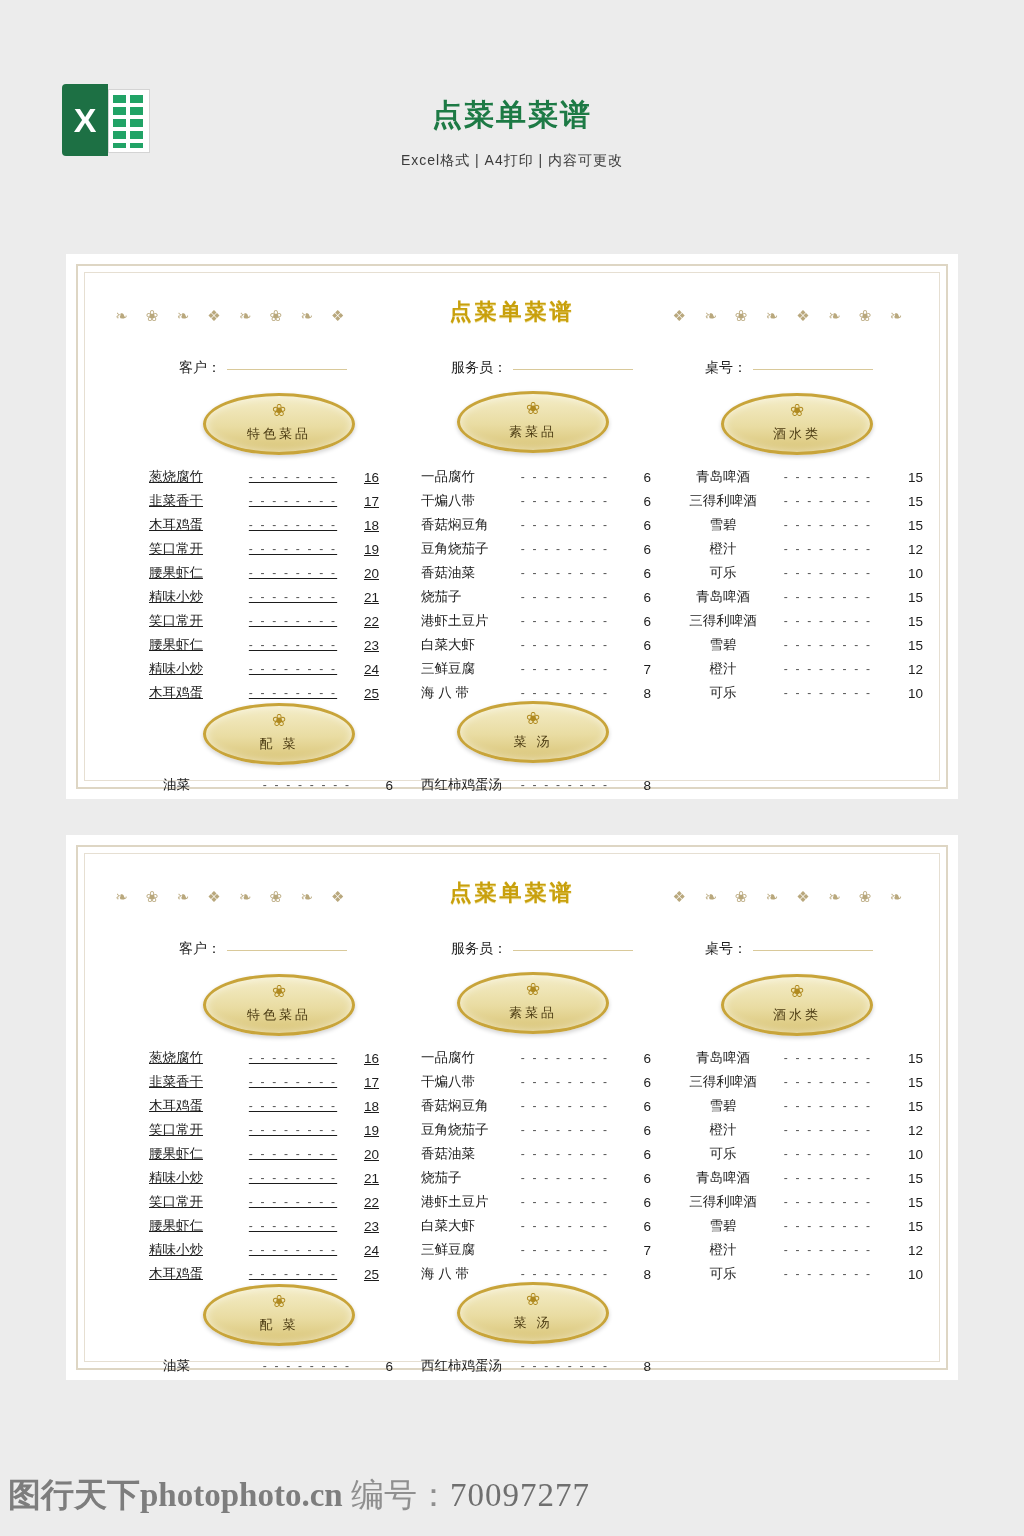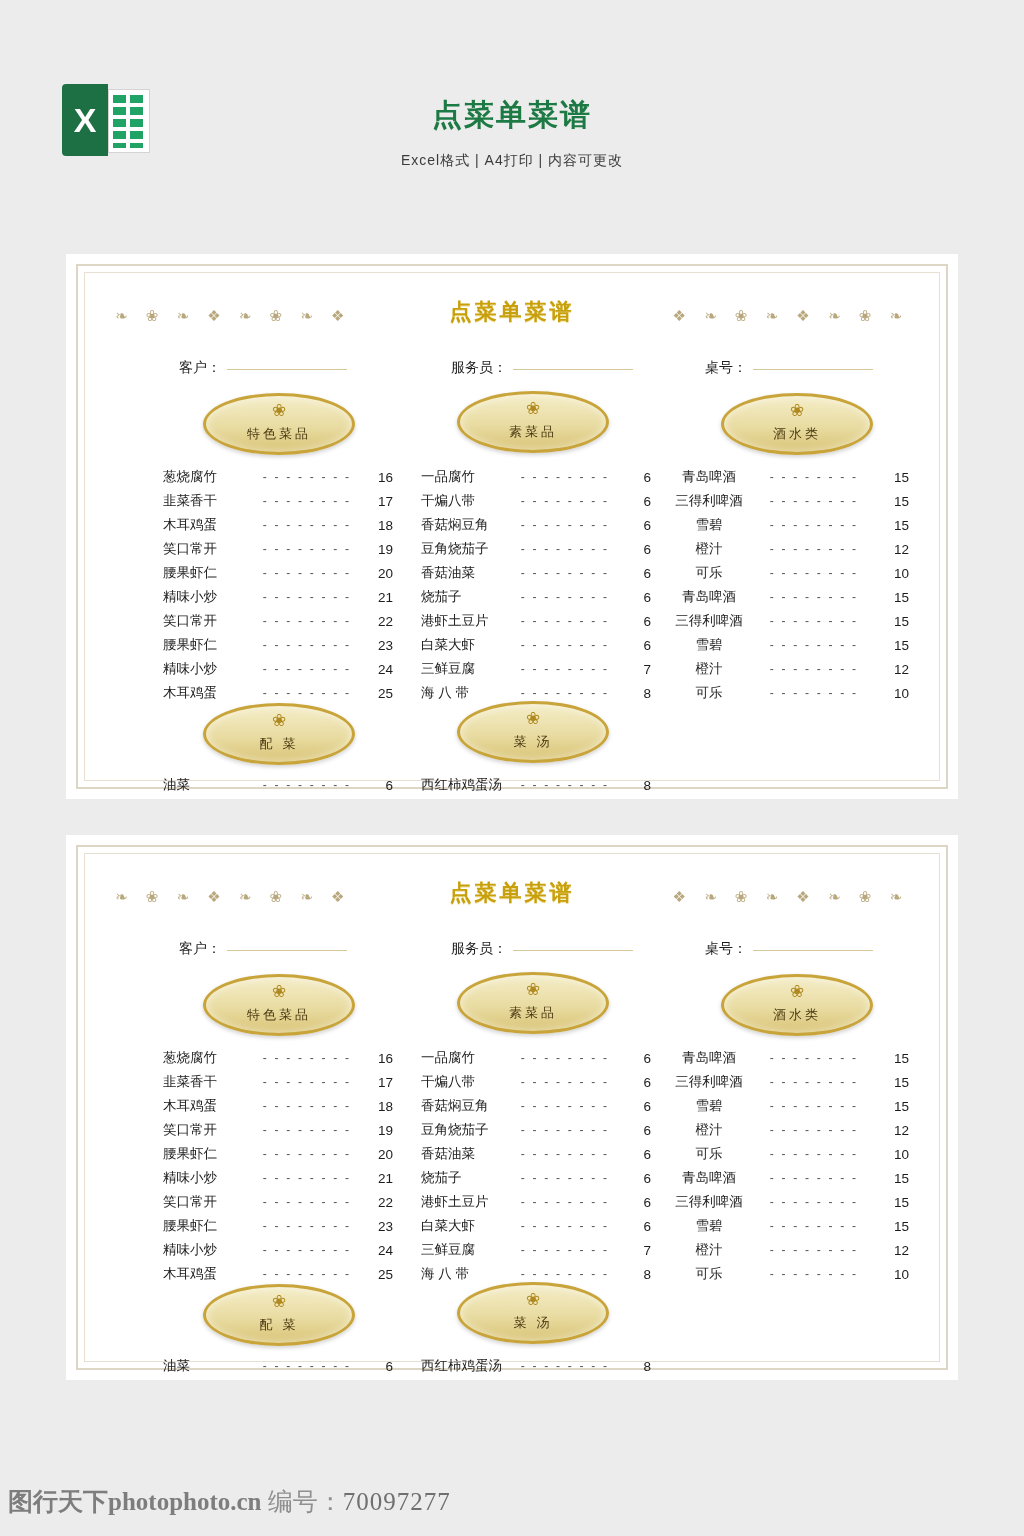--- a/index.html
+++ b/index.html
@@ -137,23 +137,23 @@
   .b2{left:372px;top:118px;}
   .b3{left:636px;top:120px;}
   .b4{left:118px;top:430px;}
   .b5{left:372px;top:428px;}
 
   
   .col{
     position:absolute;
     font-size:13.5px;color:#1d1d1d;
   }
-  .c1{left:78px;top:192px;width:230px;}
+  .c1{left:64px;top:192px;width:230px;text-decoration:underline;}
   .c2{left:336px;top:192px;width:230px;}
-  .c3{left:574px;top:192px;width:250px;}
+  .c3{left:588px;top:192px;width:250px;}
   .c4{left:78px;top:500px;width:230px;}
   .c5{left:336px;top:500px;width:230px;}
 
   .row{
     display:flex;align-items:center;
     height:24px;
     white-space:nowrap;
   }
   .row .nm{width:92px;flex:none;}
   .row .dots{
@@ -169,21 +169,21 @@
   .c3 .pr{width:40px;}
 
   
   .footer{
     position:absolute;left:0;bottom:12px;
     width:100%;
     height:40px;
   }
   .wm{
     position:absolute;left:8px;bottom:6px;
-    font-size:25px;color:#8f8f8f;
+    font-size:33px;color:#8f8f8f;
     font-family:"Liberation Serif",serif;
     white-space:nowrap;
   }
   .wm b{font-weight:bold;color:#7d7d7d;}
   .wm .num{color:#6f6f6f;letter-spacing:1px;}
 </style>
 </head>
 <body>
 
 <div class="header">

